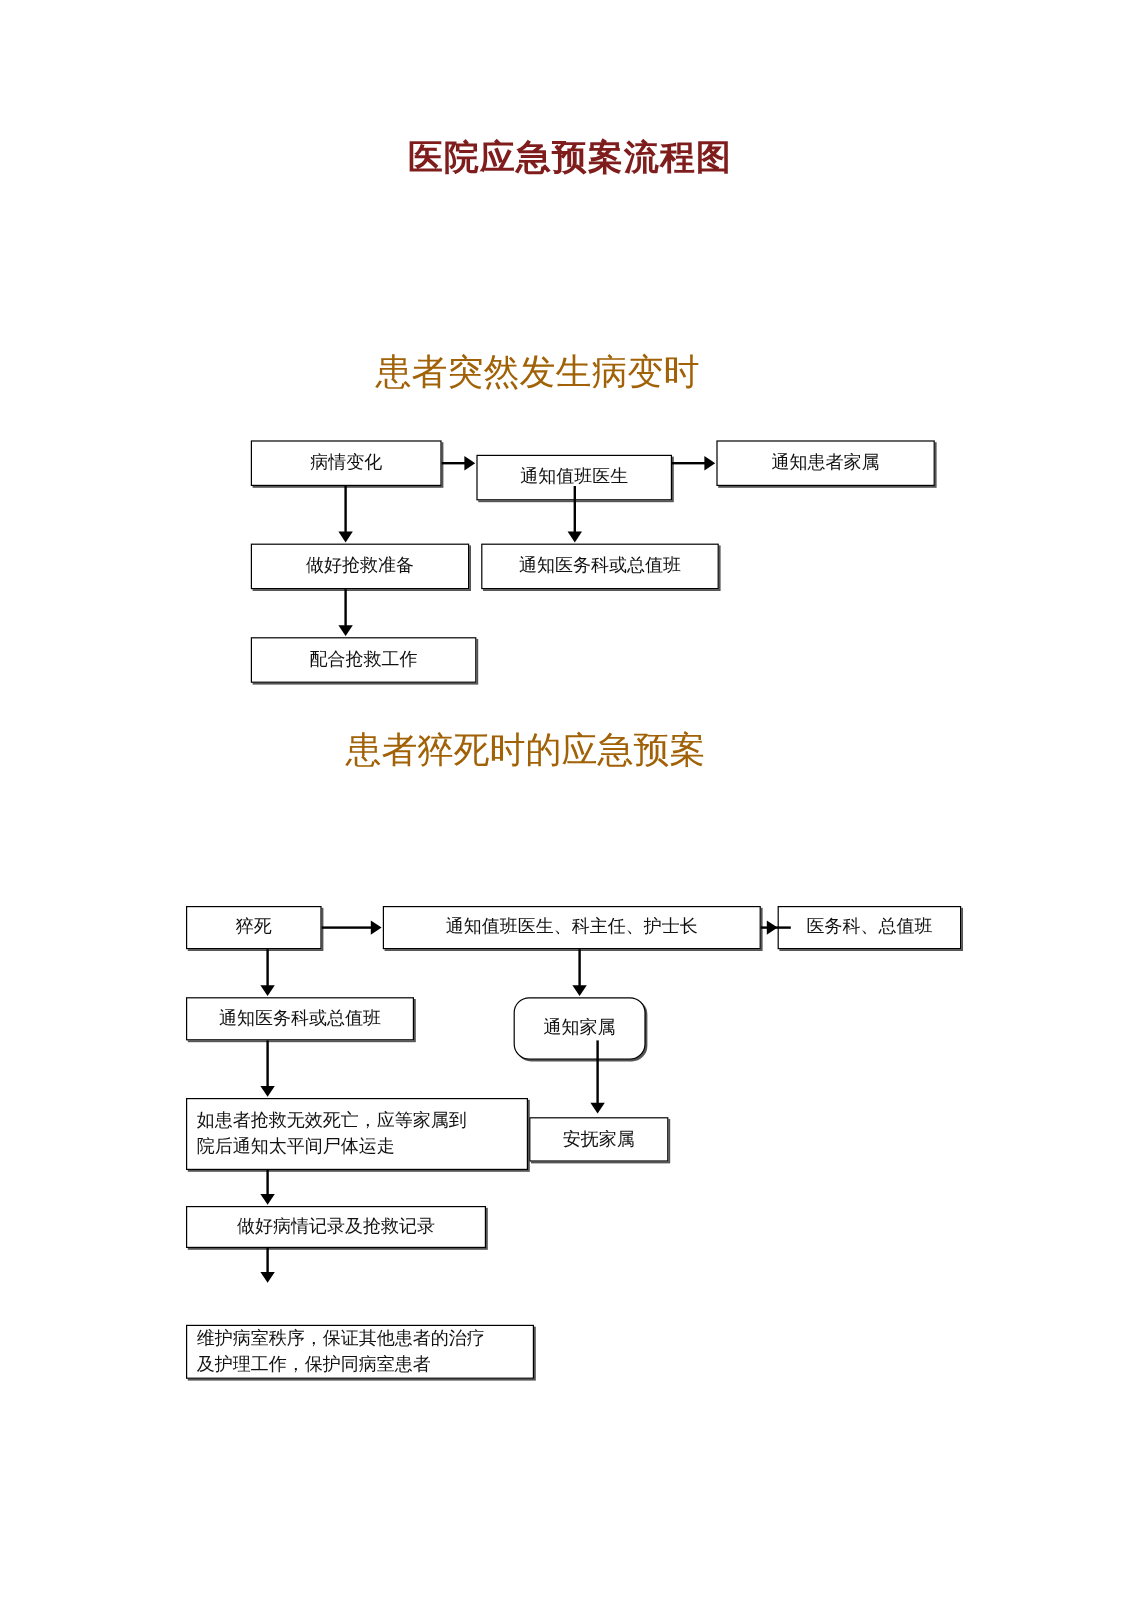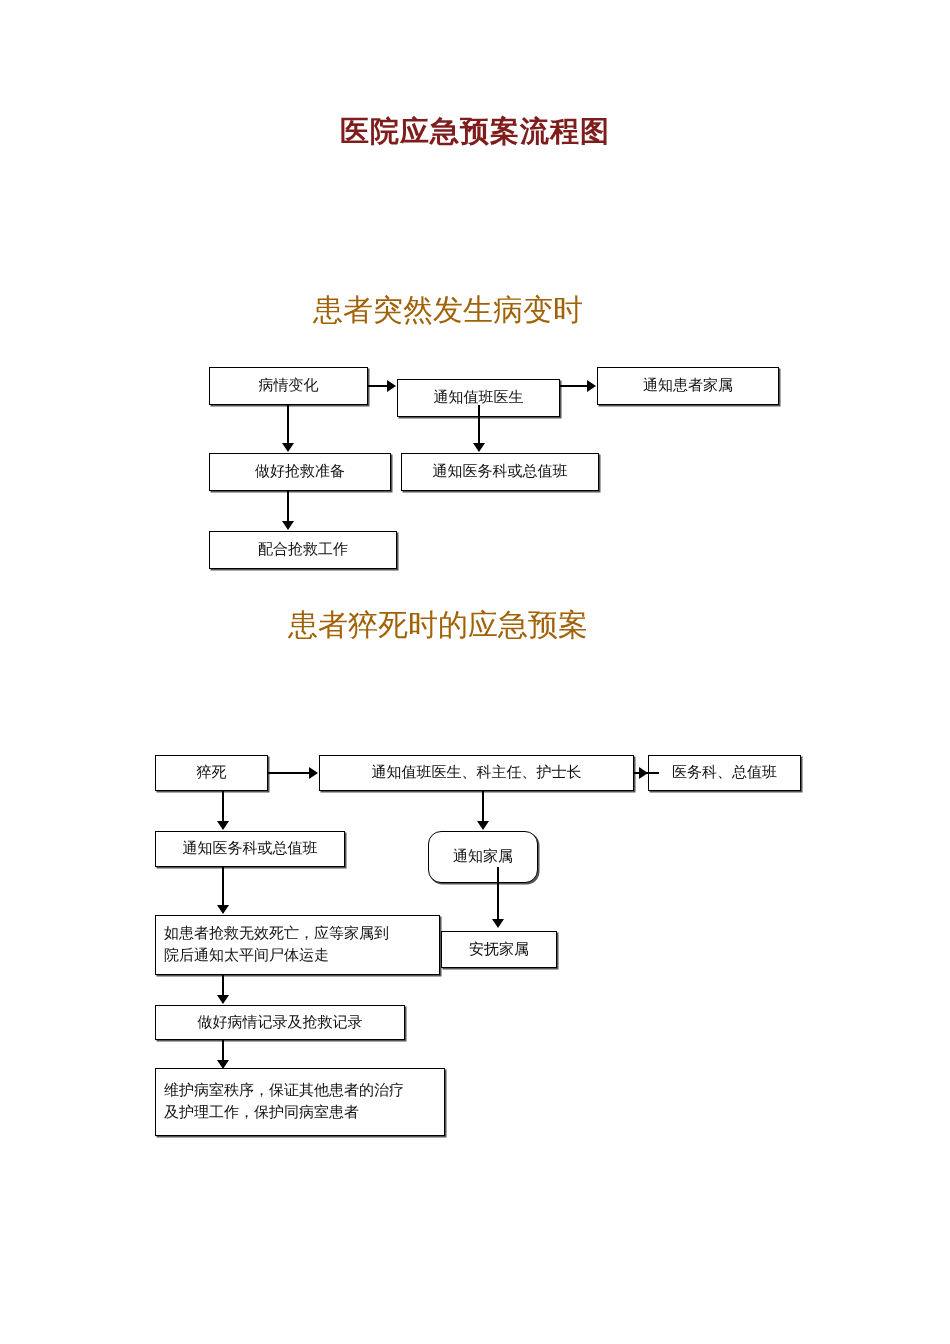--- a/index.html
+++ b/index.html
@@ -155,21 +155,21 @@
   <div class="vline" style="left:222px; top:867px; height:40px;"></div>
   <div class="arrow-down" style="left:217px; top:905px;"></div>
 
   <div class="vline" style="left:497px; top:867px; height:54px;"></div>
   <div class="arrow-down" style="left:492px; top:919px;"></div>
 
   <div class="node" style="left:155px; top:1005px; width:250px; height:35px;">做好病情记录及抢救记录</div>
   <div class="vline" style="left:222px; top:975px; height:22px;"></div>
   <div class="arrow-down" style="left:217px; top:995px;"></div>
 
-  <div class="node multiline" style="left:155px; top:1068px; width:290px; height:68px;">
+  <div class="node multiline" style="left:155px; top:1104px; width:290px; height:45px;">
     <span>
       <span class="txt">维护病室秩序，保证其他患者的治疗</span>
       <span class="txt">及护理工作，保护同病室患者</span>
     </span>
   </div>
   <div class="vline" style="left:222px; top:1040px; height:22px;"></div>
   <div class="arrow-down" style="left:217px; top:1060px;"></div>
 
 </div>
 

